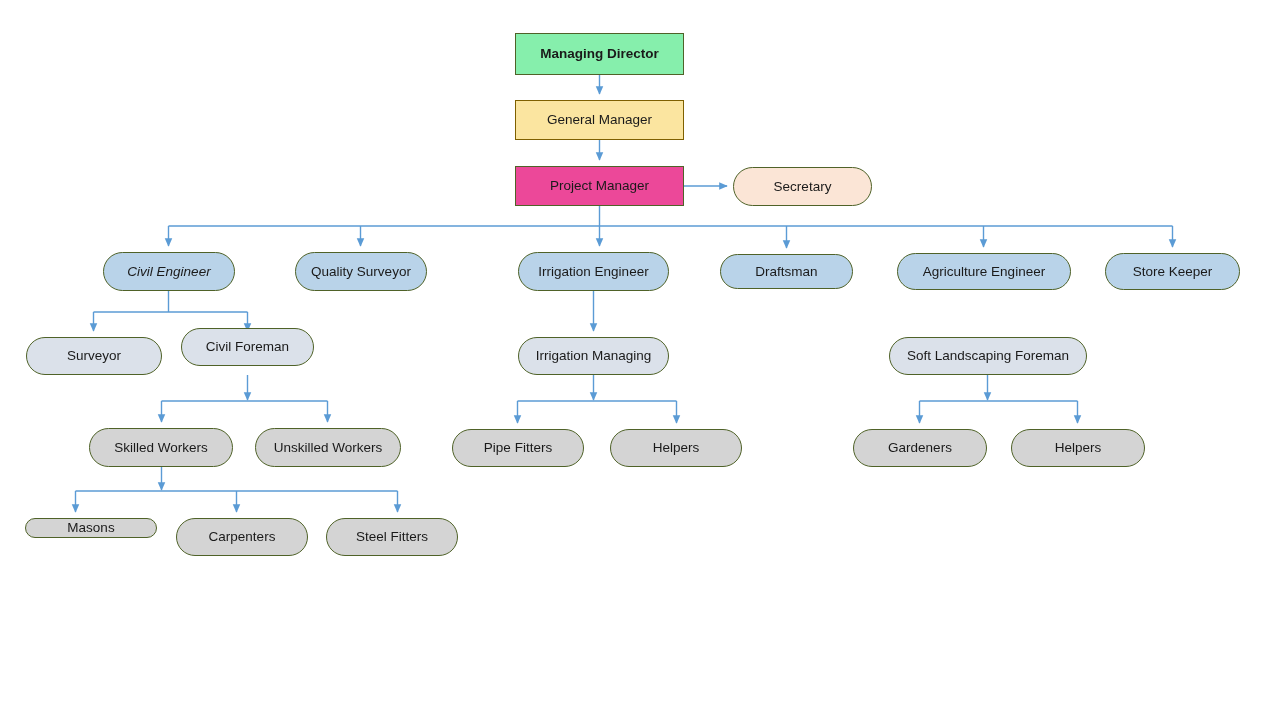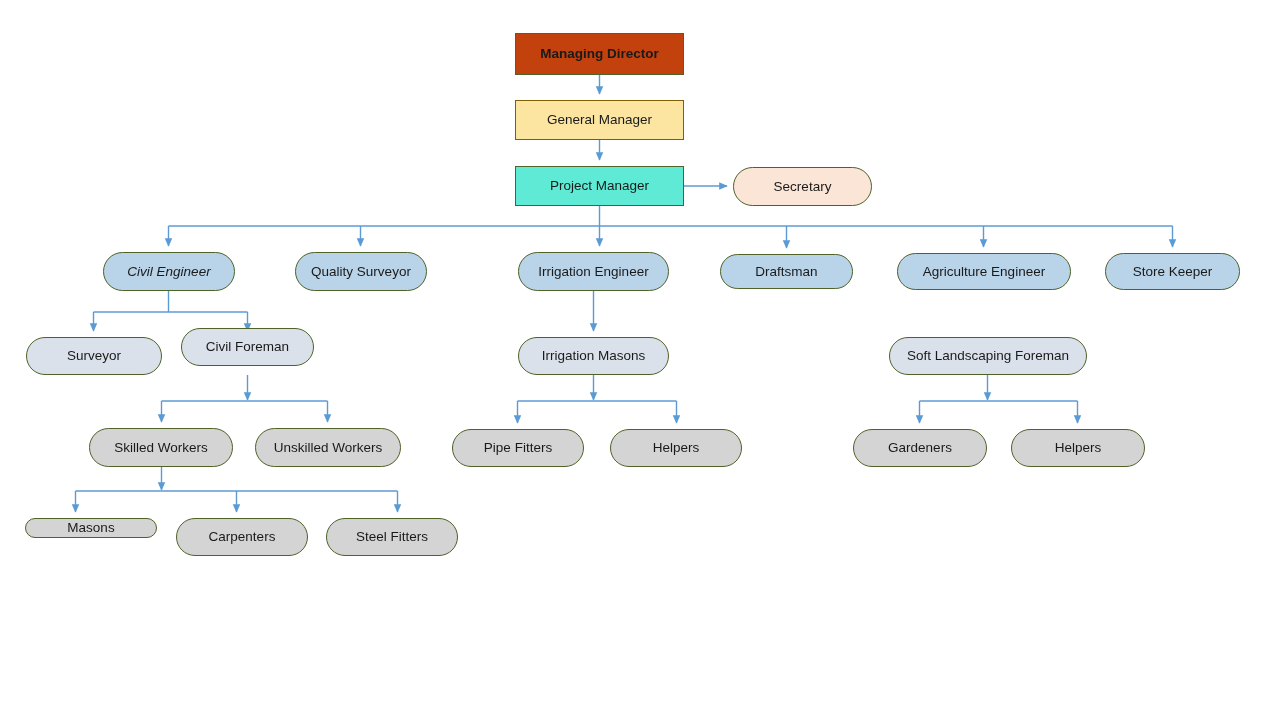--- a/index.html
+++ b/index.html
@@ -38,23 +38,23 @@
     font-size: 13.5px;
     line-height: 1.15;
     padding: 0 8px;
     border: 1px solid #4f6228;
     background: #ffffff;
     white-space: nowrap;
   }
   .node.rect   { border-radius: 0; }
   .node.pill   { border-radius: 999px; }
   .node.bold   { font-weight: bold; font-size: 13.5px; }
-  .node.lvl-md { background: #c2410c; border-color: #4f6228; }
+  .node.lvl-md { background: #86efac; border-color: #4f6228; }
   .node.lvl-gm { background: #fbe5a0; border-color: #7f6000; }
-  .node.lvl-pm { background: #5eead4; border-color: #4f6228; justify-content: center; }
+  .node.lvl-pm { background: #ec4899; border-color: #4f6228; justify-content: center; }
   .node.lvl-sec{ background: #fbe5d6; border-color: #4f6228; }
   .node.lvl-eng{ background: #b9d3e9; border-color: #4f6228; }
   .node.lvl-fm { background: #dbe1ea; border-color: #4f6228; align-items: center; }
   .node.lvl-wk { background: #d4d4d4; border-color: #4f6228; }
 </style>
 </head>
 <body>
 
 <div id="chart-root">
 
@@ -143,21 +143,21 @@
       <div class="node pill lvl-eng" style="left: 1105px; top: 253px; width: 135px; height: 37px;">
         <span>Store Keeper</span>
       </div>
       <div class="node pill lvl-fm" style="left: 26px; top: 337px; width: 136px; height: 38px;">
         <span>Surveyor</span>
       </div>
       <div class="node pill lvl-fm" style="left: 181px; top: 328px; width: 133px; height: 38px;">
         <span>Civil Foreman</span>
       </div>
       <div class="node pill lvl-fm" style="left: 518px; top: 337px; width: 151px; height: 38px;">
-        <span>Irrigation Masons</span>
+        <span>Irrigation Managing</span>
       </div>
       <div class="node pill lvl-fm" style="left: 889px; top: 337px; width: 198px; height: 38px;">
         <span>Soft Landscaping Foreman</span>
       </div>
       <div class="node pill lvl-wk" style="left: 89px; top: 428px; width: 144px; height: 39px;">
         <span>Skilled Workers</span>
       </div>
       <div class="node pill lvl-wk" style="left: 255px; top: 428px; width: 146px; height: 39px;">
         <span>Unskilled Workers</span>
       </div>

